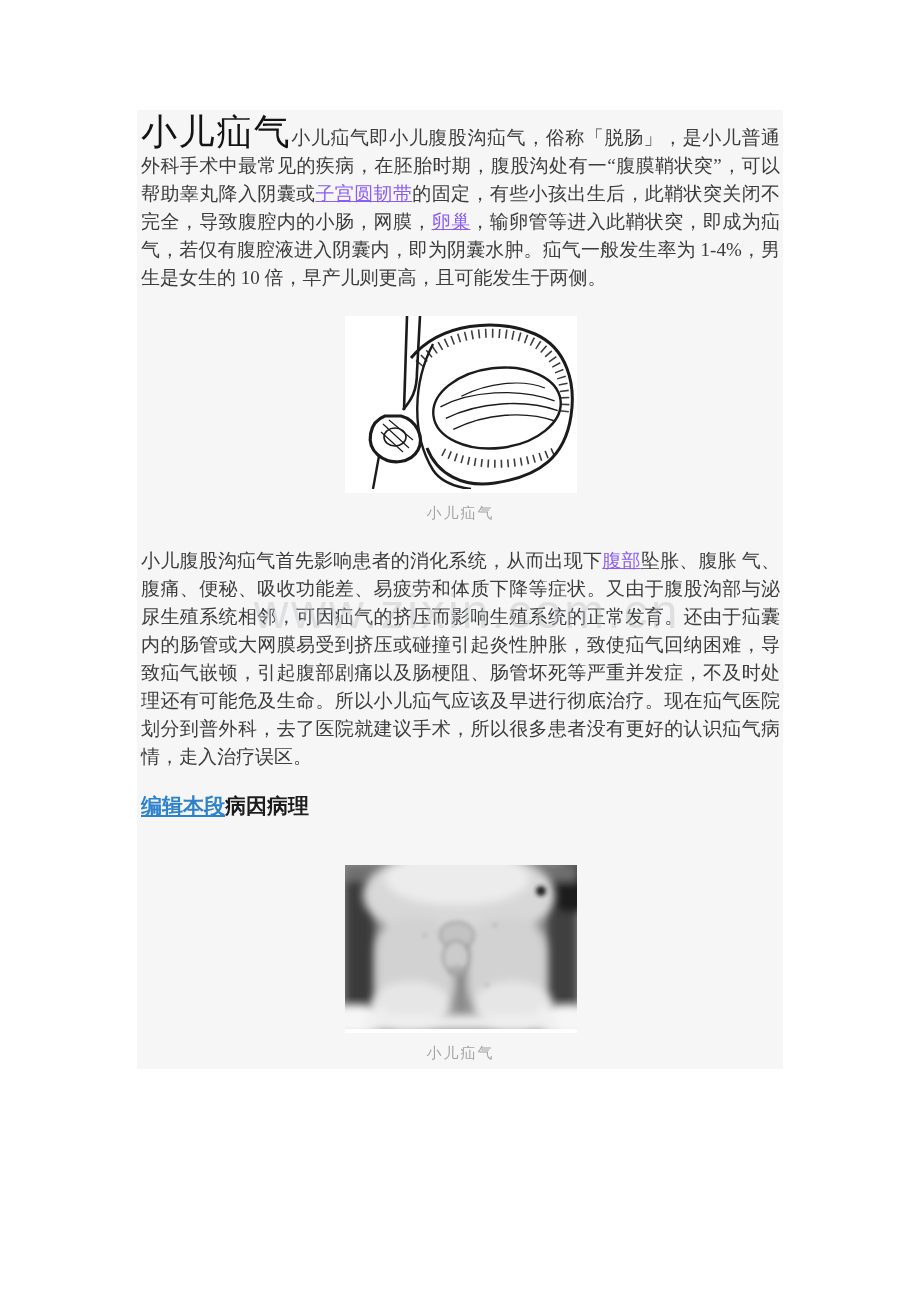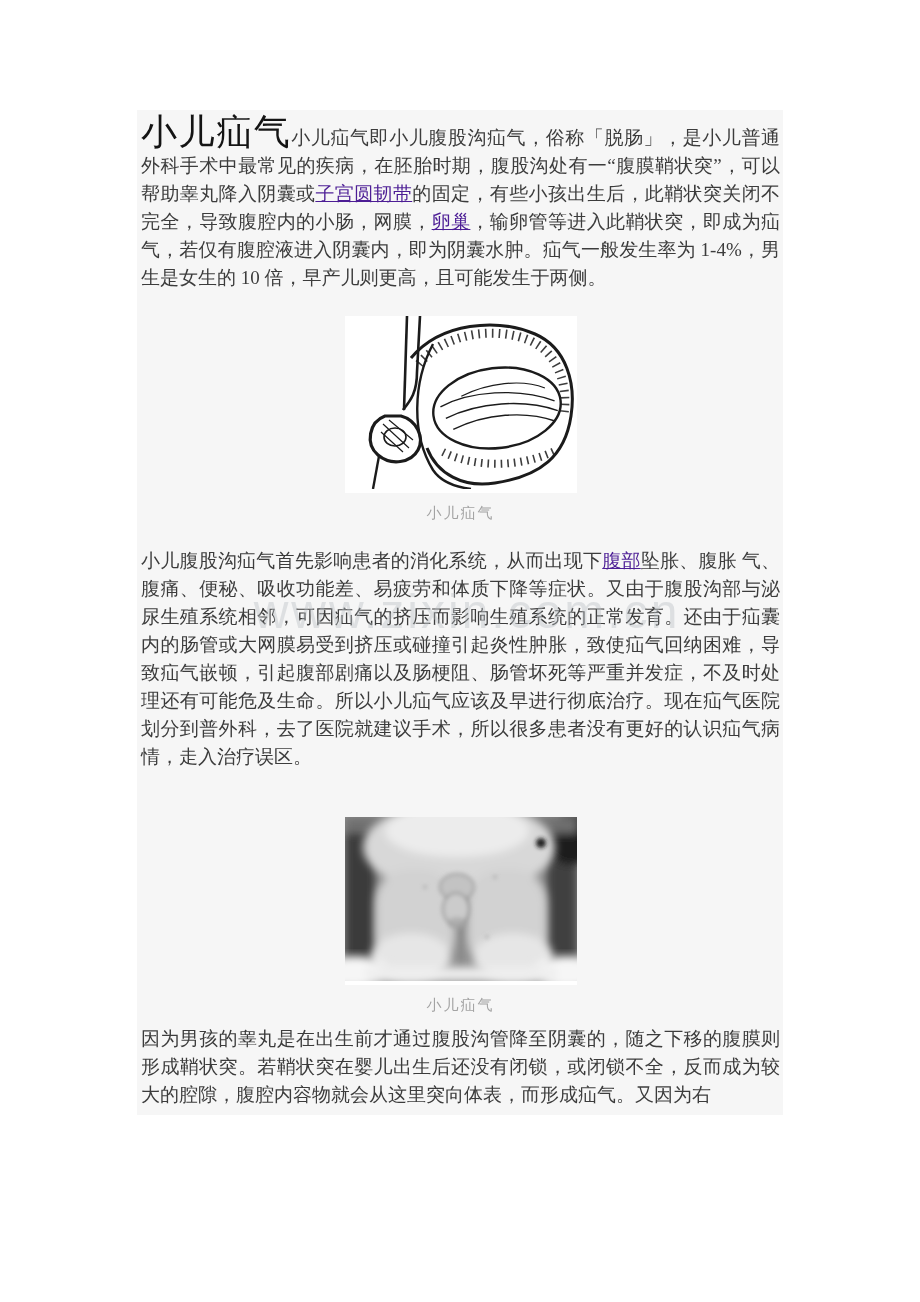--- a/index.html
+++ b/index.html
@@ -12,21 +12,21 @@
   }
 
   p.body-text {
     font-size:19px; line-height:28px; color:#3c3c3c;
     text-align:justify; text-justify:inter-character;
   }
   .doc-title {
     font-size:36px; line-height:40px; color:#141414; letter-spacing:1px;
   }
   a.inline-link, a.inline-link:visited {
-    color:#4c1d95; cursor:pointer;
+    color:#8b5cf6; cursor:pointer;
   }
 
   figure { width:232px; margin:0 auto; text-align:center; }
   figure .img-frame { width:232px; background:#ffffff; display:block; }
   figcaption {
     margin-top:10px; font-size:15px; line-height:20px;
     color:#a3a3a3; letter-spacing:2px; text-align:center;
   }
 
   .fig1 { margin-top:24px; }
@@ -78,20 +78,21 @@
         <ellipse cx="50" cy="121" rx="11" ry="9" fill="none" stroke="#1b1b1b" stroke-width="1.6"></ellipse>
         <path d="M38 108 L64 132 M44 104 L68 124 M36 116 L58 136" stroke="#1b1b1b" stroke-width="1.2"></path>
         <path d="M34 140 L28 173" fill="none" stroke="#1b1b1b" stroke-width="2.4"></path>
       </svg>
     </span>
     <figcaption>小儿疝气</figcaption>
   </figure>
 
   <p class="body-text p2"><span><span>小儿腹股沟疝气首先影响患者的消化系统，从而出现下</span><a class="inline-link" href="#">腹部</a><span>坠胀、腹胀 气、腹痛、便秘、吸收功能差、易疲劳和体质下降等症状。又由于腹股沟部与泌尿生殖系统相邻，可因疝气的挤压而影响生殖系统的正常发育。还由于疝囊内的肠管或大网膜易受到挤压或碰撞引起炎性肿胀，致使疝气回纳困难，导致疝气嵌顿，引起腹部剧痛以及肠梗阻、肠管坏死等严重并发症，不及时处理还有可能危及生命。所以小儿疝气应该及早进行彻底治疗。现在疝气医院划分到普外科，去了医院就建议手术，所以很多患者没有更好的认识疝气病情，走入治疗误区。</span></span></p>
 
+  <h2 class="section-head"><a class="edit-link" href="#">编辑本段</a><span>病因病理</span></h2>
 
   <figure class="fig2">
     <span class="img-frame">
       <svg width="232" height="164" viewBox="0 0 232 164" xmlns="http://www.w3.org/2000/svg">
         <defs>
           <filter id="soft" x="-20%" y="-20%" width="140%" height="140%">
               <feGaussianBlur stdDeviation="4"></feGaussianBlur>
             </filter>
           <filter id="soft2" x="-20%" y="-20%" width="140%" height="140%">
               <feGaussianBlur stdDeviation="2.2"></feGaussianBlur>
@@ -125,17 +126,16 @@
         <g filter="url(#soft)">
           <ellipse cx="10" cy="155" rx="34" ry="16" fill="#f6f6f6"></ellipse>
           <ellipse cx="222" cy="155" rx="34" ry="16" fill="#f6f6f6"></ellipse>
           <rect x="20" y="150" width="192" height="14" fill="#efefef"></rect>
         </g>
       </svg>
     </span>
     <figcaption>小儿疝气</figcaption>
   </figure>
 
-  <p class="body-text p3">因为男孩的睾丸是在出生前才通过腹股沟管降至阴囊的，随之下移的腹膜则形成鞘状突。若鞘状突在婴儿出生后还没有闭锁，或闭锁不全，反而成为较大的腔隙，腹腔内容物就会从这里突向体表，而形成疝气。又因为右</p>
 
 </div>
 
 <div class="watermark">www.zixin.com.cn</div>
 
 </body></html>

